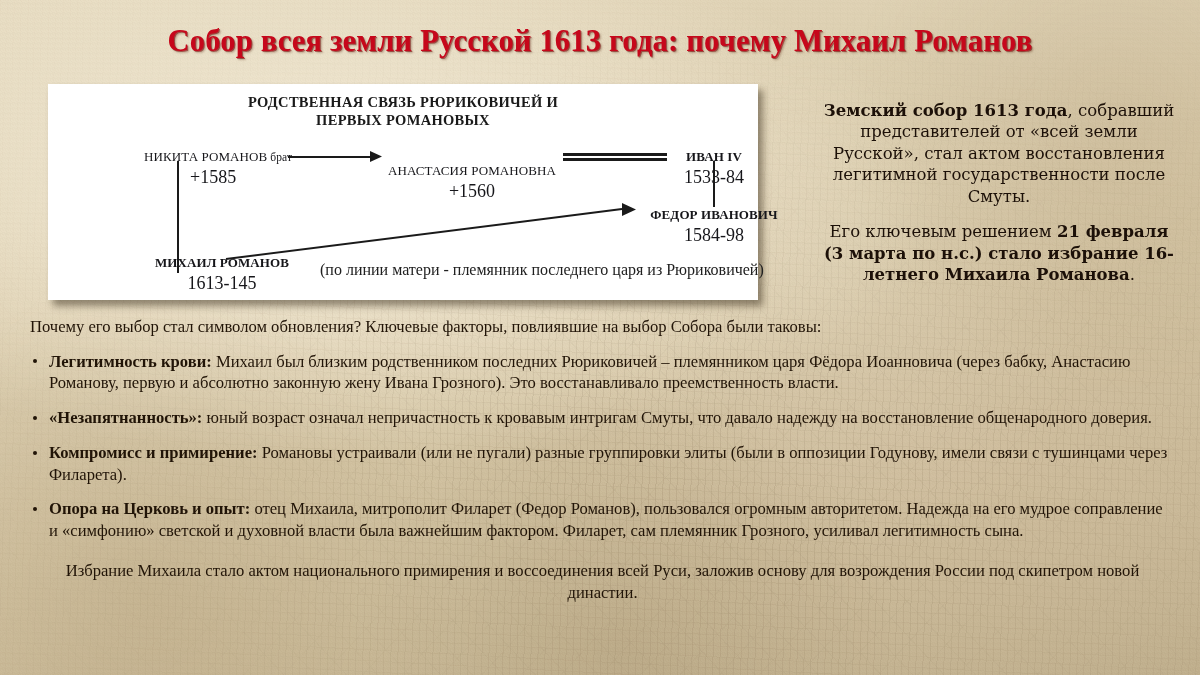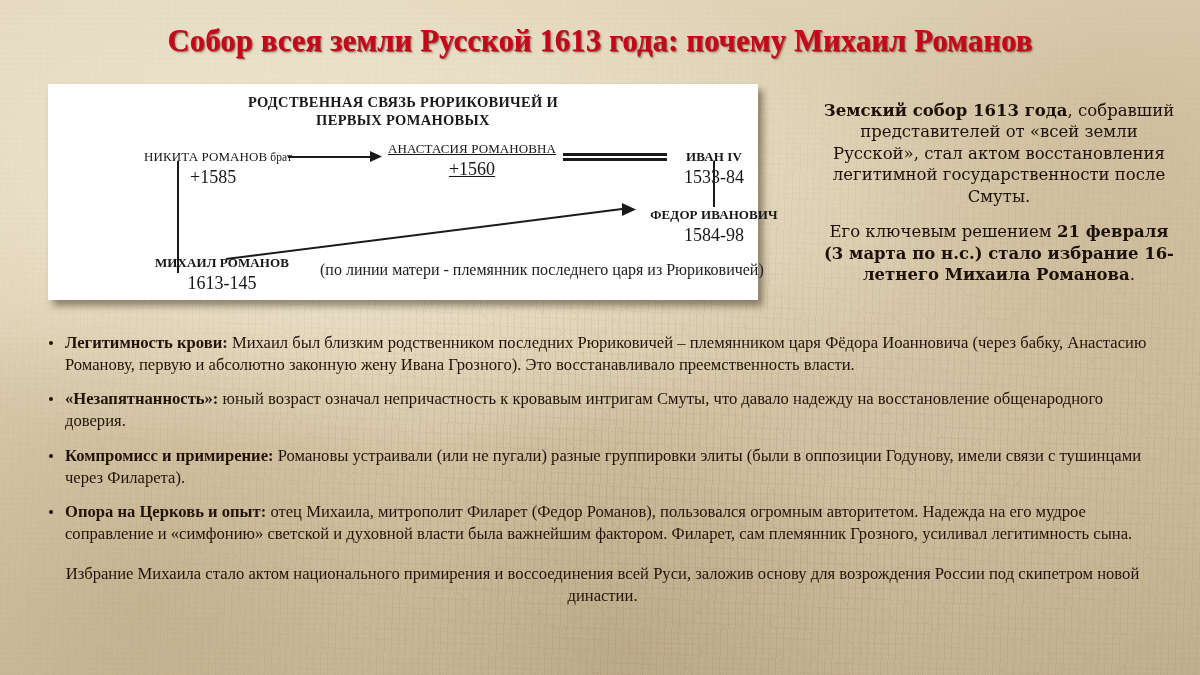--- a/index.html
+++ b/index.html
@@ -151,21 +151,21 @@
     position: absolute;
     left: 30px;
     top: 316px;
     width: 1145px;
     color: #211407;
     font-size: 16.6px;
     line-height: 1.31;
   }
   .body-copy .lead { margin: 0 0 13px 0; }
   .body-copy .tail { margin: 18px 0 0 0; text-align: center; }
-  .bullets { list-style: none; margin: 16px; padding: 0; }
+  .bullets { list-style: none; margin: 0; padding: 0; }
   .bullets li {
     position: relative;
     padding-left: 19px;
     margin-bottom: 13px;
   }
   .bullets li .dot {
     position: absolute;
     left: 3px;
     top: 0.52em;
     width: 4px;
@@ -196,21 +196,21 @@
       <div>ПЕРВЫХ РОМАНОВЫХ</div>
     </div>
 
     <div class="diagram-canvas">
 
       <div class="node" style="left:96px; top:20px;">
         <span class="nm"><span>НИКИТА РОМАНОВ</span><span class="small-suffix"> брат</span></span>
         <span class="dt" style="margin-left:46px;">+1585</span>
       </div>
 
-      <div class="node ctr" style="left:333px; top:12px; width:182px;text-decoration:underline;">
+      <div class="node ctr" style="left:333px; top:34px; width:182px;">
         <span class="nm">АНАСТАСИЯ РОМАНОВНА</span>
         <span class="dt">+1560</span>
       </div>
 
       <div class="node ctr" style="left:620px; top:20px; width:92px;">
         <span class="nm bold">ИВАН IV</span>
         <span class="dt">1533-84</span>
       </div>
 
 
@@ -246,20 +246,21 @@
     </div>
   </div>
 
   <div class="sidebar">
     <p><b>Земский собор 1613 года</b><span>, собравший представителей от «всей земли Русской», стал актом восстановления легитимной государственности после Смуты.</span></p>
     <p><span>Его ключевым решением </span><b>21 февраля (3 марта по н.с.) стало избрание 16-летнего Михаила Романова</b><span>.</span></p>
   </div>
 
   <div class="body-copy">
 
+    <p class="lead">Почему его выбор стал символом обновления? Ключевые факторы, повлиявшие на выбор Собора были таковы:</p>
 
     <ul class="bullets">
       <li>
         <span class="dot"></span>
         <b>Легитимность крови:</b><span> Михаил был близким родственником последних Рюриковичей – племянником царя Фёдора Иоанновича (через бабку, Анастасию Романову, первую и абсолютно законную жену Ивана Грозного). Это восстанавливало преемственность власти.</span>
       </li>
       <li>
         <span class="dot"></span>
         <b>«Незапятнанность»:</b><span> юный возраст означал непричастность к кровавым интригам Смуты, что давало надежду на восстановление общенародного доверия.</span>
       </li>

